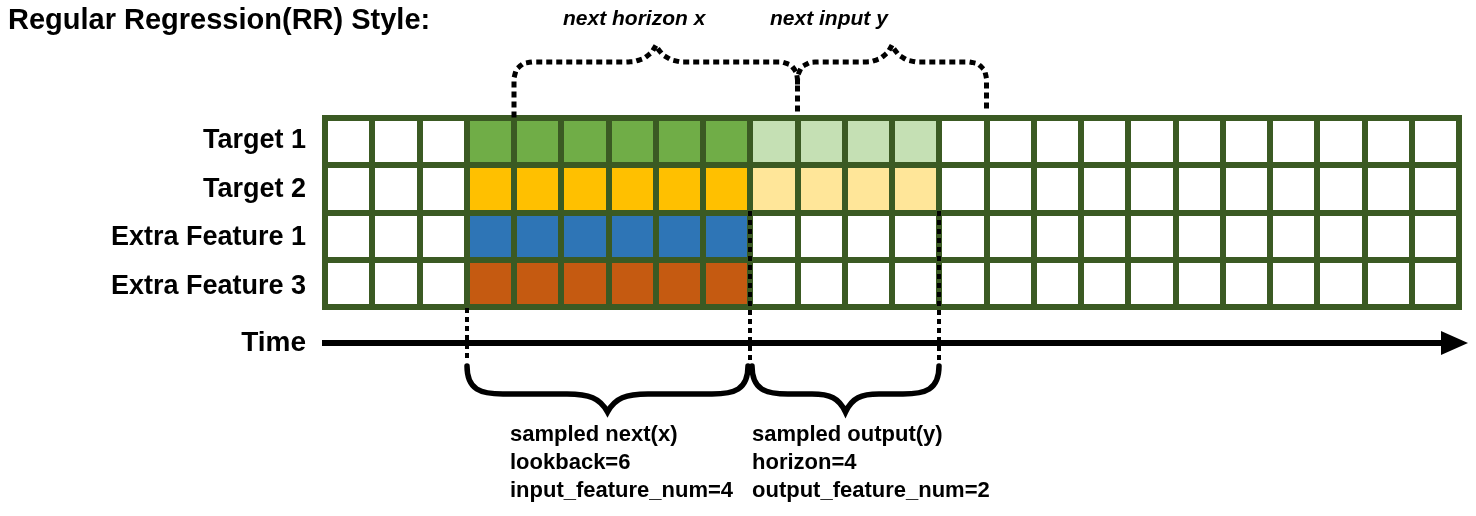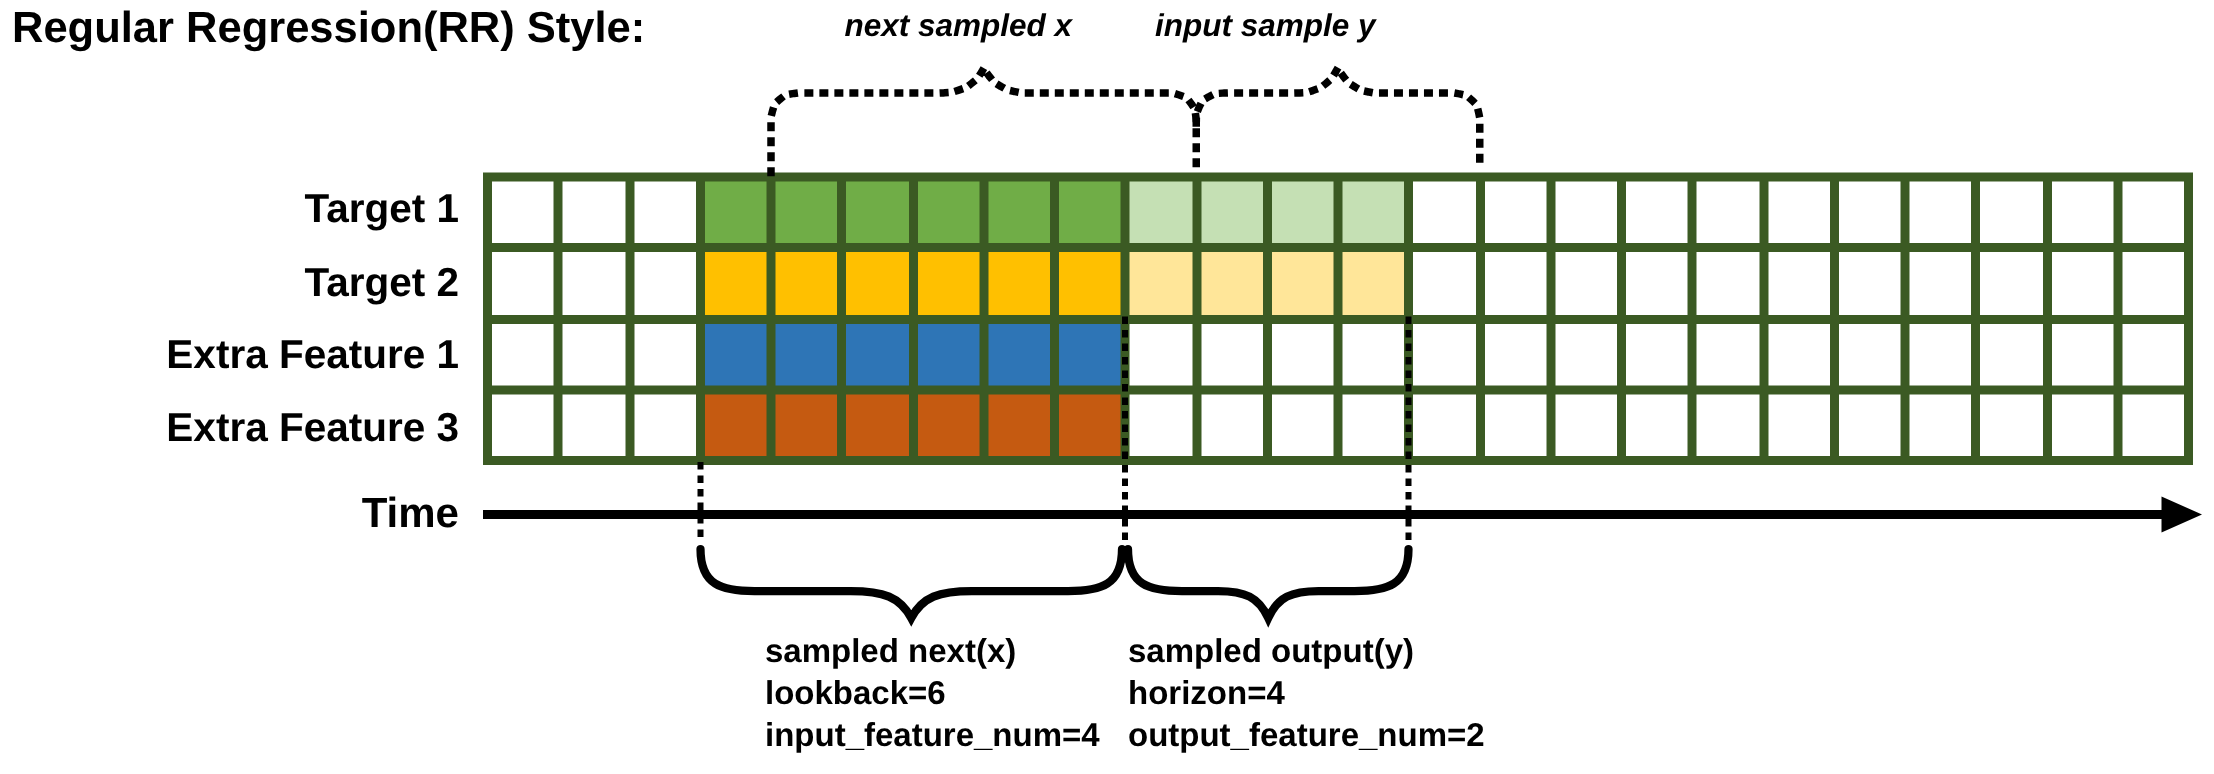--- a/index.html
+++ b/index.html
@@ -41,22 +41,22 @@
   #ann-input { left:510px; }
   #ann-output { left:752px; }
 </style>
 </head>
 <body>
 
 <div id="stage">
 
   <div id="title" class="abs">Regular Regression(RR) Style:</div>
 
-  <div id="ann-x" class="abs top-ann">next sampled x</div>
-  <div id="ann-y" class="abs top-ann">input sample y</div>
+  <div id="ann-x" class="abs top-ann">next horizon x</div>
+  <div id="ann-y" class="abs top-ann">next input y</div>
 
   <div id="row-labels" class="abs">
     <div class="row-label">Target 1</div>
     <div class="row-label">Target 2</div>
     <div class="row-label">Extra Feature 1</div>
     <div class="row-label">Extra Feature 3</div>
   </div>
 
   <div id="cells-grid" class="abs" style="background: rgb(59, 90, 35);">
       <div class="cell" style="background: rgb(255, 255, 255);"></div>

